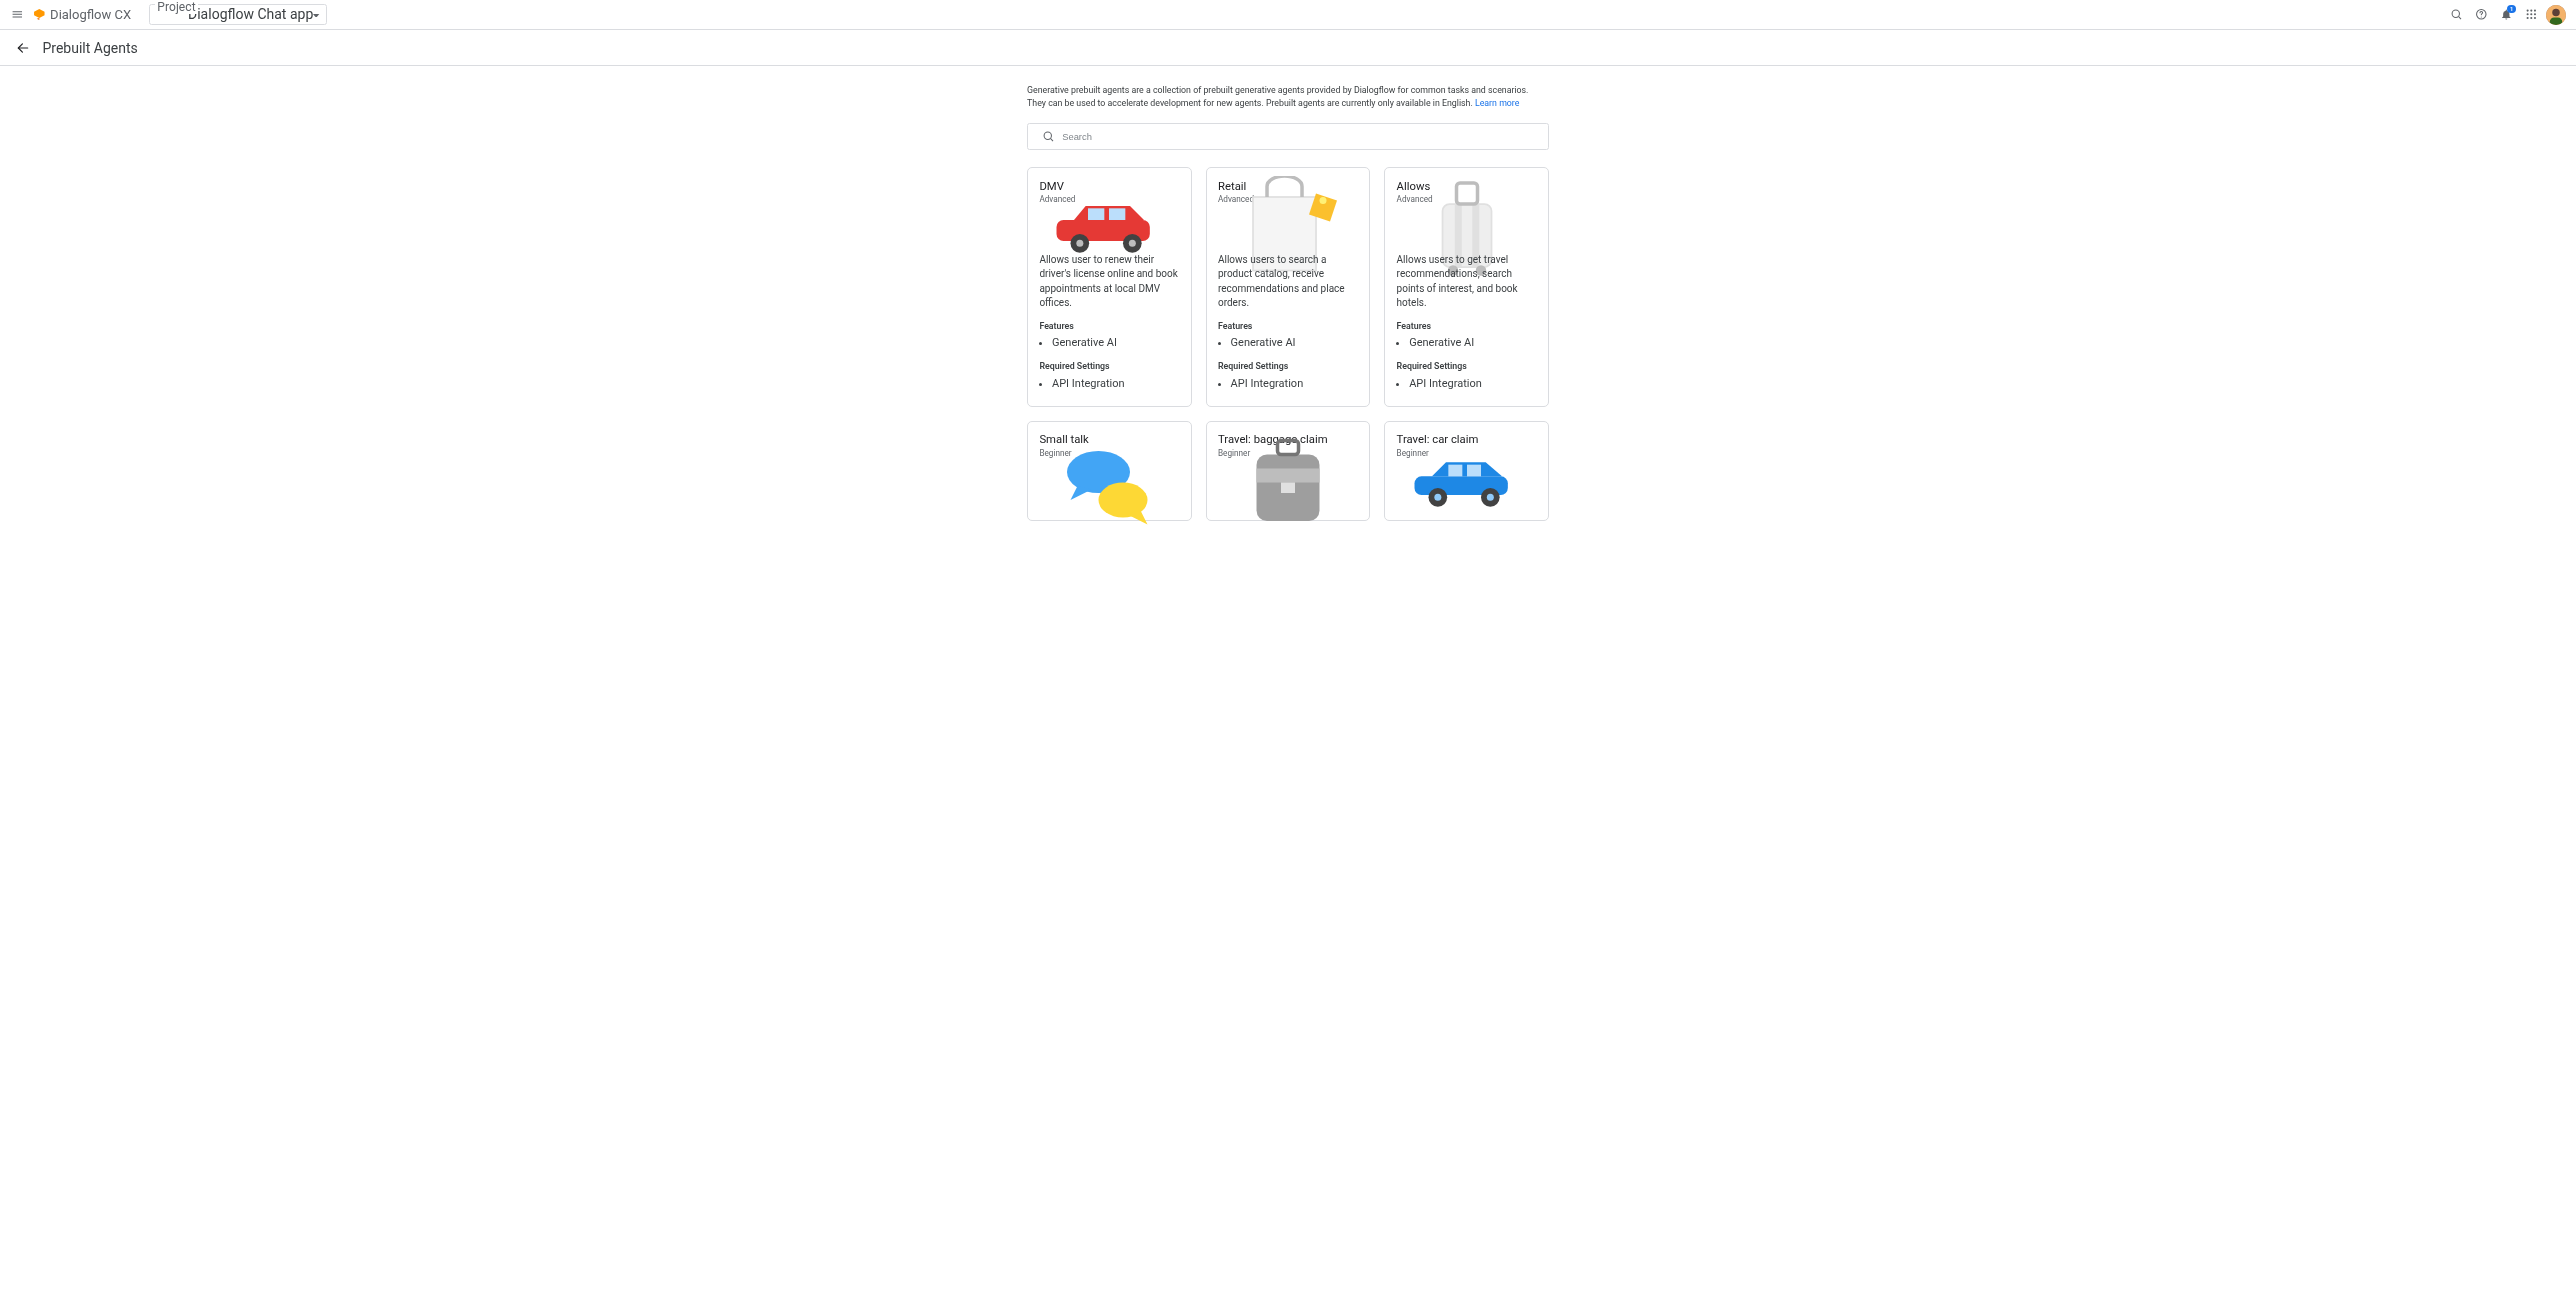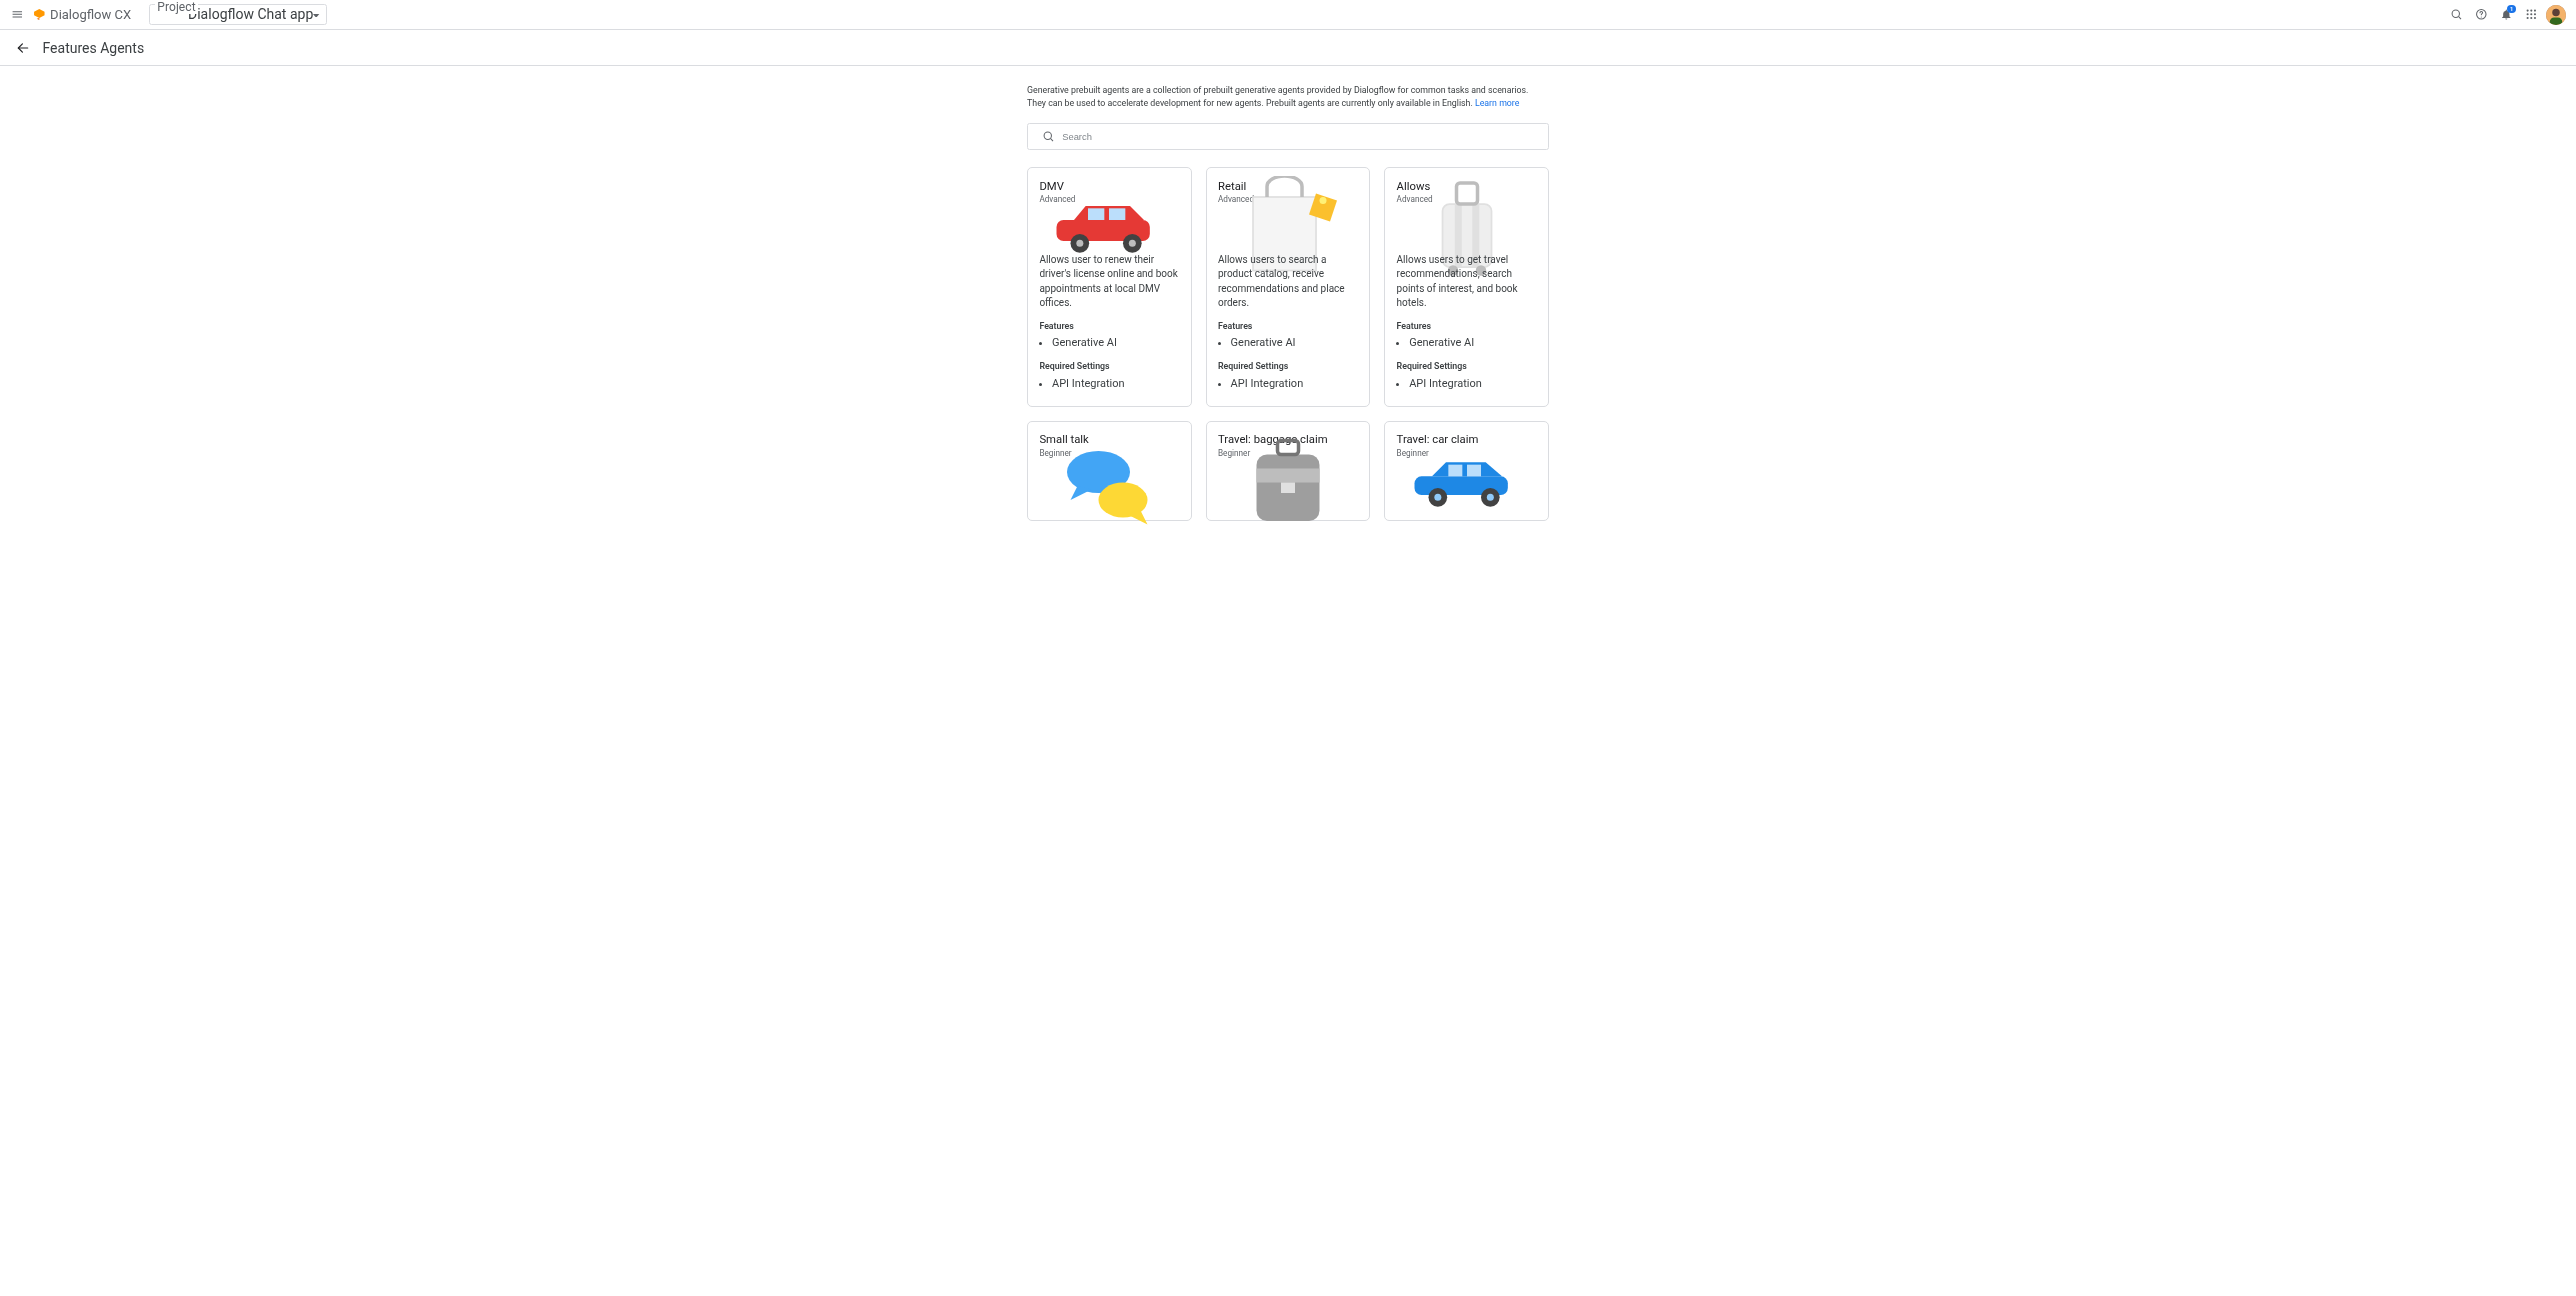--- a/index.html
+++ b/index.html
@@ -301,21 +301,21 @@
   </div>
 </div>
 
 <div class="sub-header">
   <div class="back-arrow">
     <svg viewBox="0 0 24 24" fill="none" stroke="#202124" stroke-width="2" stroke-linecap="round" stroke-linejoin="round">
         <line x1="20" y1="12" x2="4" y2="12"></line>
         <polyline points="11 5 4 12 11 19"></polyline>
       </svg>
   </div>
-  <div class="sub-title">Features Agents</div>
+  <div class="sub-title">Prebuilt Agents</div>
 </div>
 
 <div class="scroll-area">
   <div class="content">
     <p class="intro">
       <span>Generative prebuilt agents are a collection of prebuilt generative agents provided by Dialogflow for common tasks and scenarios. They can be used to accelerate development for new agents. Prebuilt agents are currently only available in English. </span><a>Learn more</a>
     </p>
 
     <div class="search-wrap">
       <svg viewBox="0 0 24 24" fill="none" stroke="currentColor" stroke-width="2">

